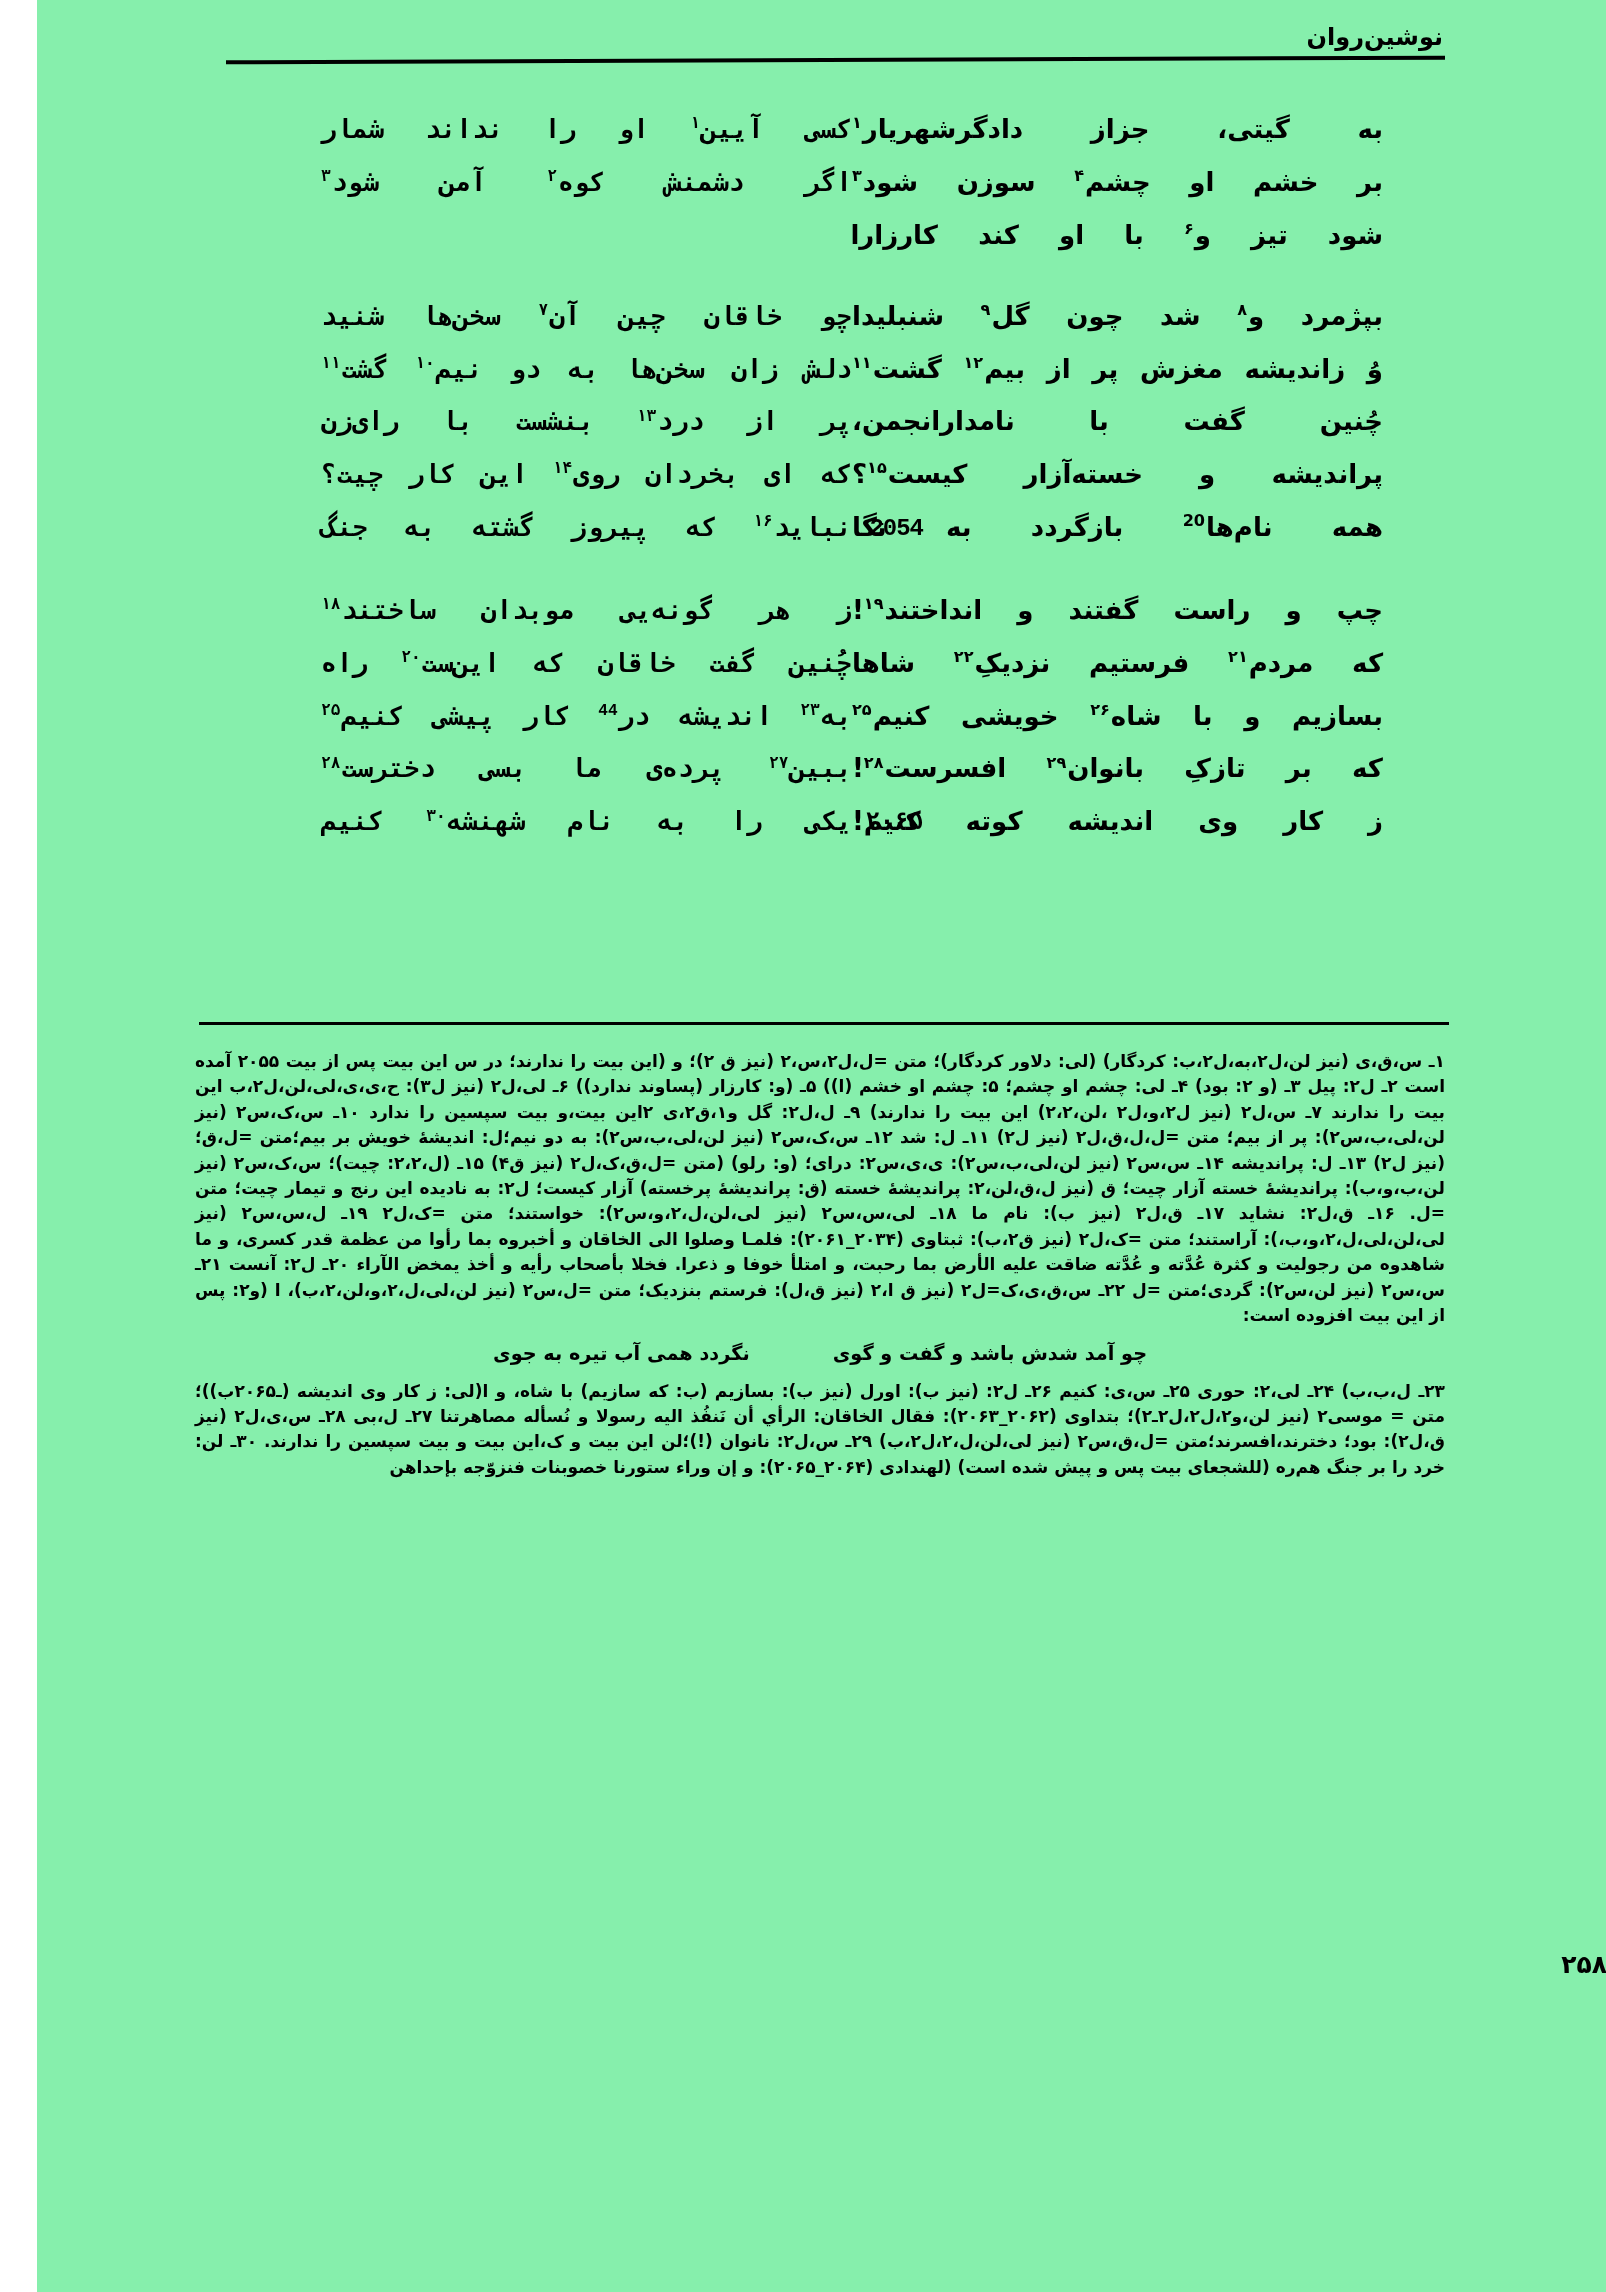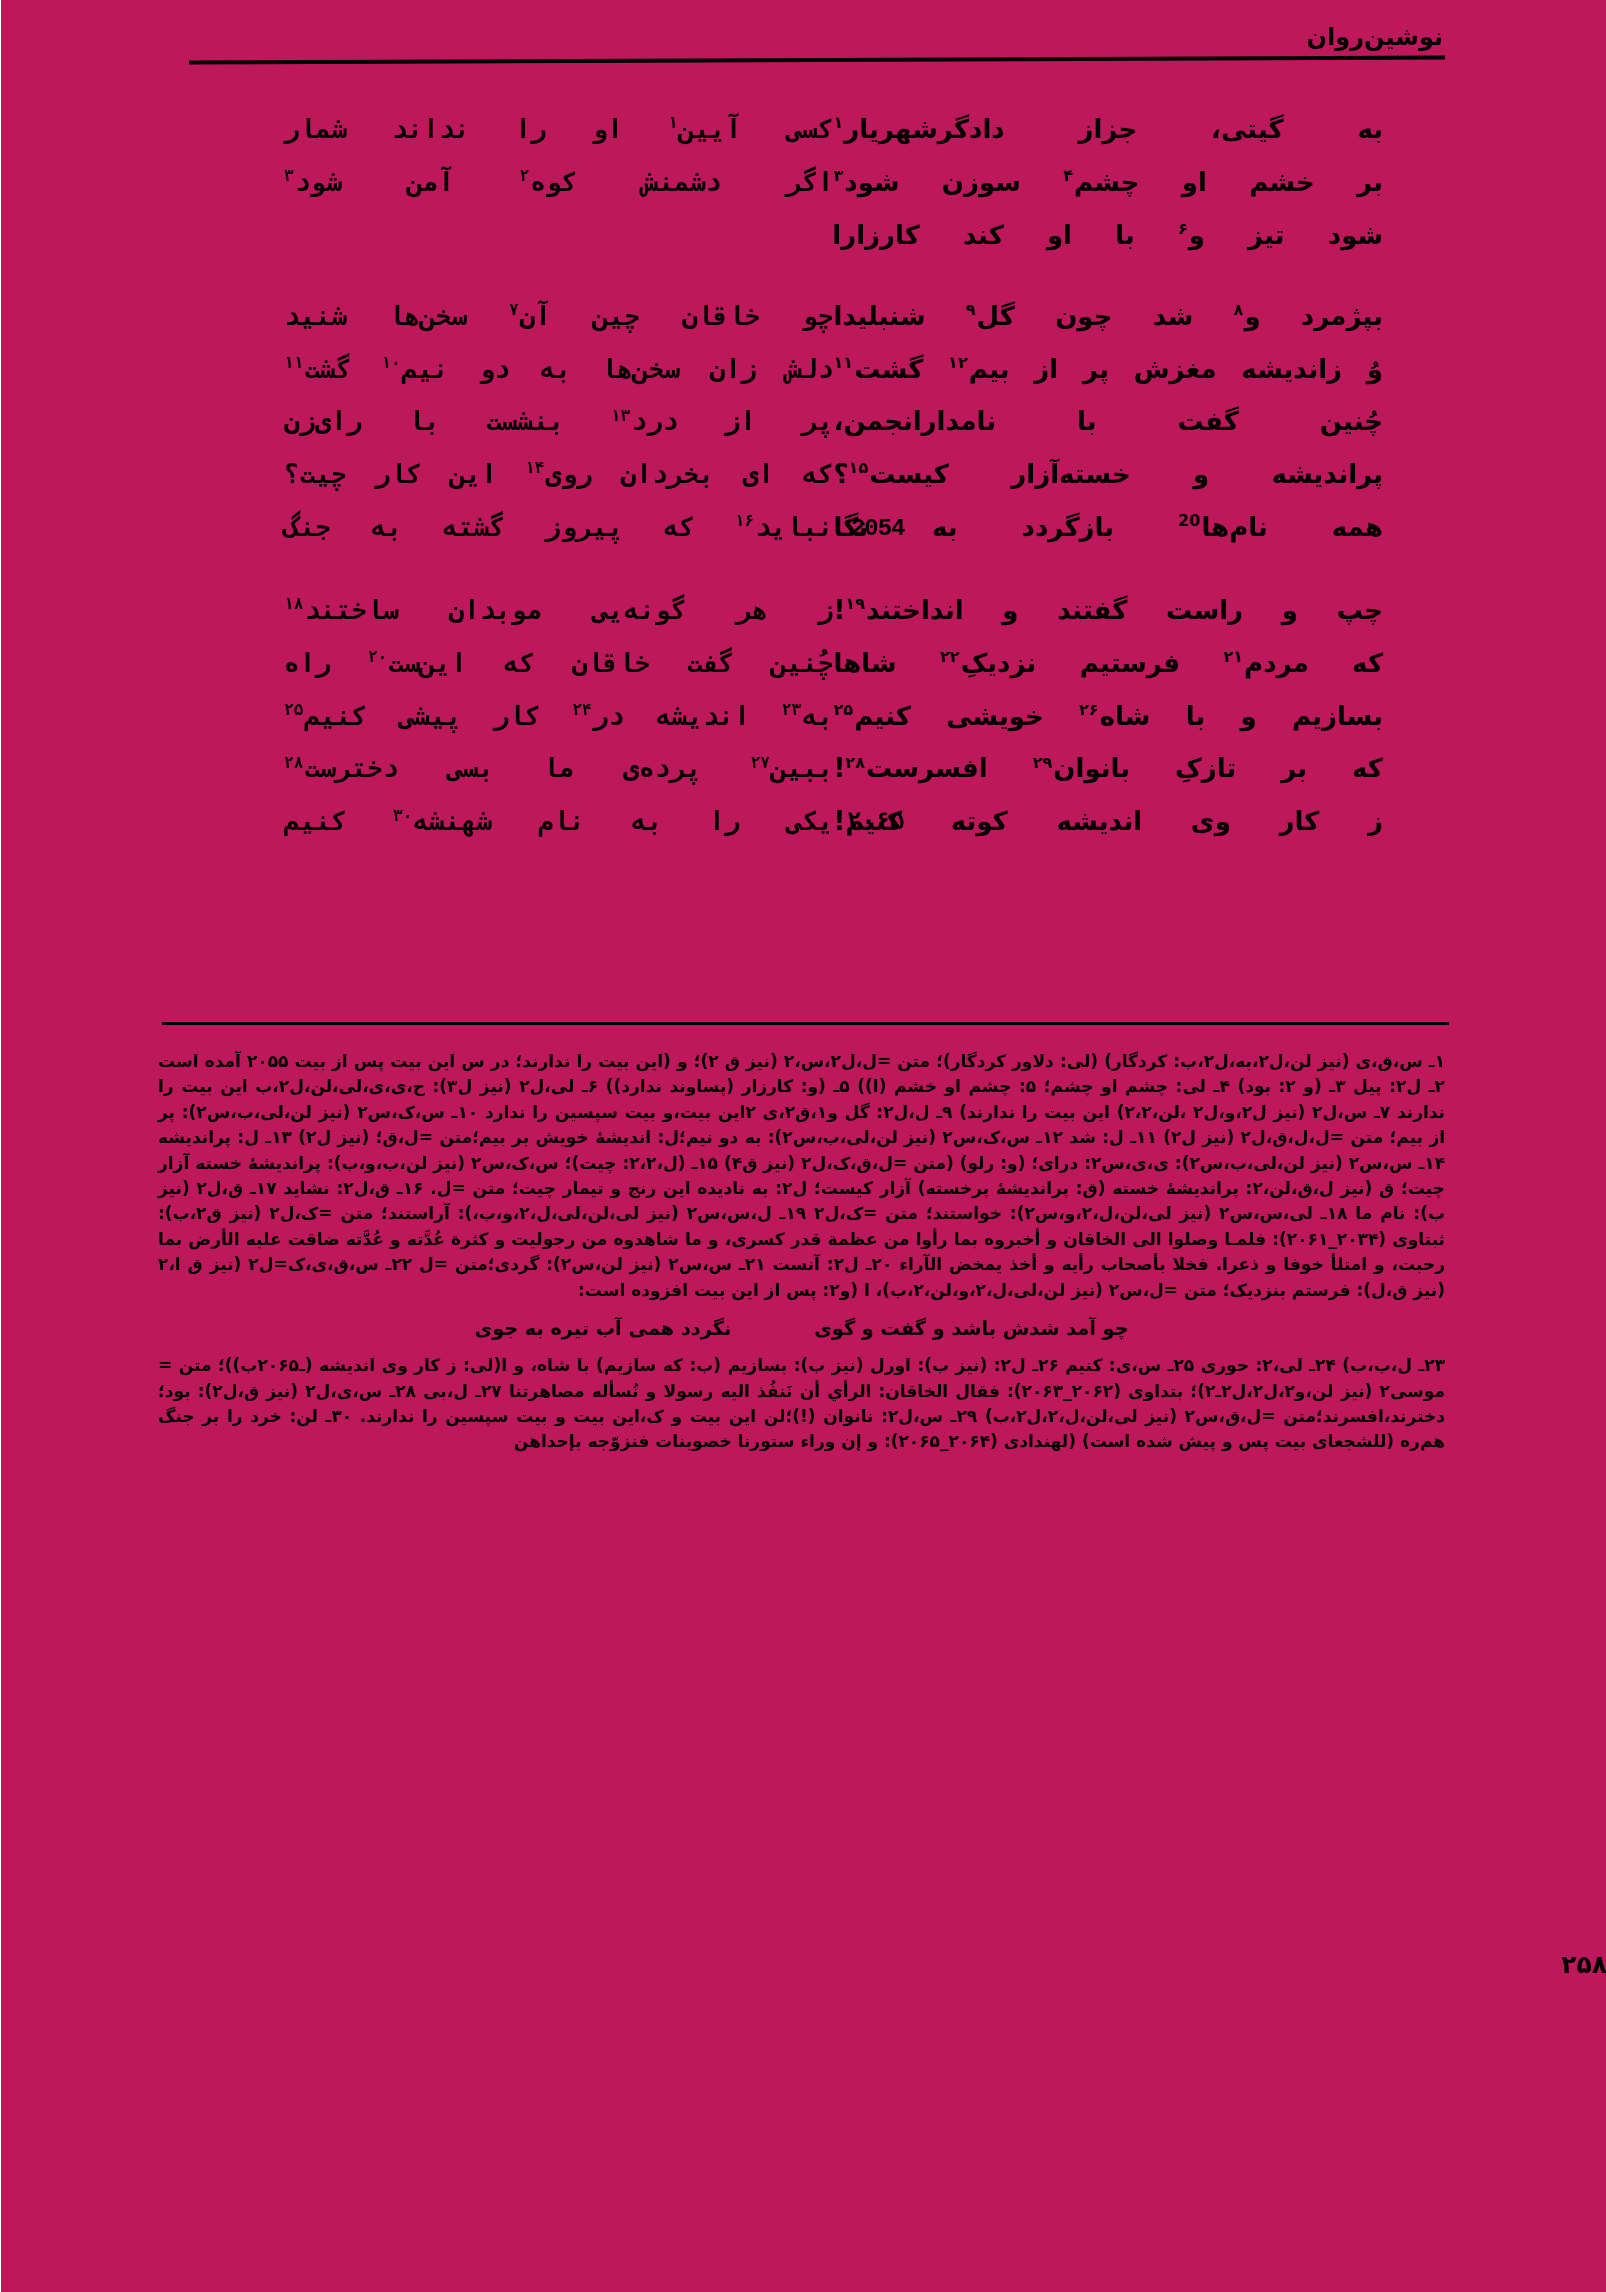--- a/index.html
+++ b/index.html
@@ -7,21 +7,22 @@
   body{
     width:1607px;height:2292px;
     font-family:"DejaVu Sans","Liberation Sans",sans-serif;
     color:#000000;
     position:relative;
     overflow:hidden;
   }
   .page{
     position:absolute;
     inset:0;
-    background:#be185d;
+    background:#86efac;
+    margin-left:37px;
   }
 
   
   .runhead{
     position:absolute;
     top:23px;
     right:164px;
     font-size:24px;
     font-weight:bold;
     letter-spacing:-1px;
@@ -196,21 +197,21 @@
         <span class="vnum"></span></div>
       </div>
       <div class="bayt">
         <div class="hemi left">که مردم<sup>۲۱</sup> فرستیم نزدیکِ<sup>۲۲</sup> شاها</div>
         <div class="hemi right">چُنین گفت خاقان که این‌ست<sup>۲۰</sup> راه
           
         <span class="vnum"></span></div>
       </div>
       <div class="bayt">
         <div class="hemi left">بسازیم و با شاه<sup>۲۶</sup> خویشی کنیم<sup>۲۵</sup></div>
-        <div class="hemi right">به<sup>۲۳</sup> اندیشه در<sup>۲۴</sup> کار پیشی کنیم<sup>۲۵</sup>
+        <div class="hemi right">به<sup>۲۳</sup> اندیشه در<sup>44</sup> کار پیشی کنیم<sup>۲۵</sup>
           
         <span class="vnum"></span></div>
       </div>
       <div class="bayt">
         <div class="hemi left">که بر تازکِ بانوان<sup>۲۹</sup> افسرست<sup>۲۸</sup>!</div>
         <div class="hemi right">ببین<sup>۲۷</sup> پرده‌ی ما بسی دخترست<sup>۲۸</sup>
           
         <span class="vnum"></span></div>
       </div>
       <div class="bayt">

